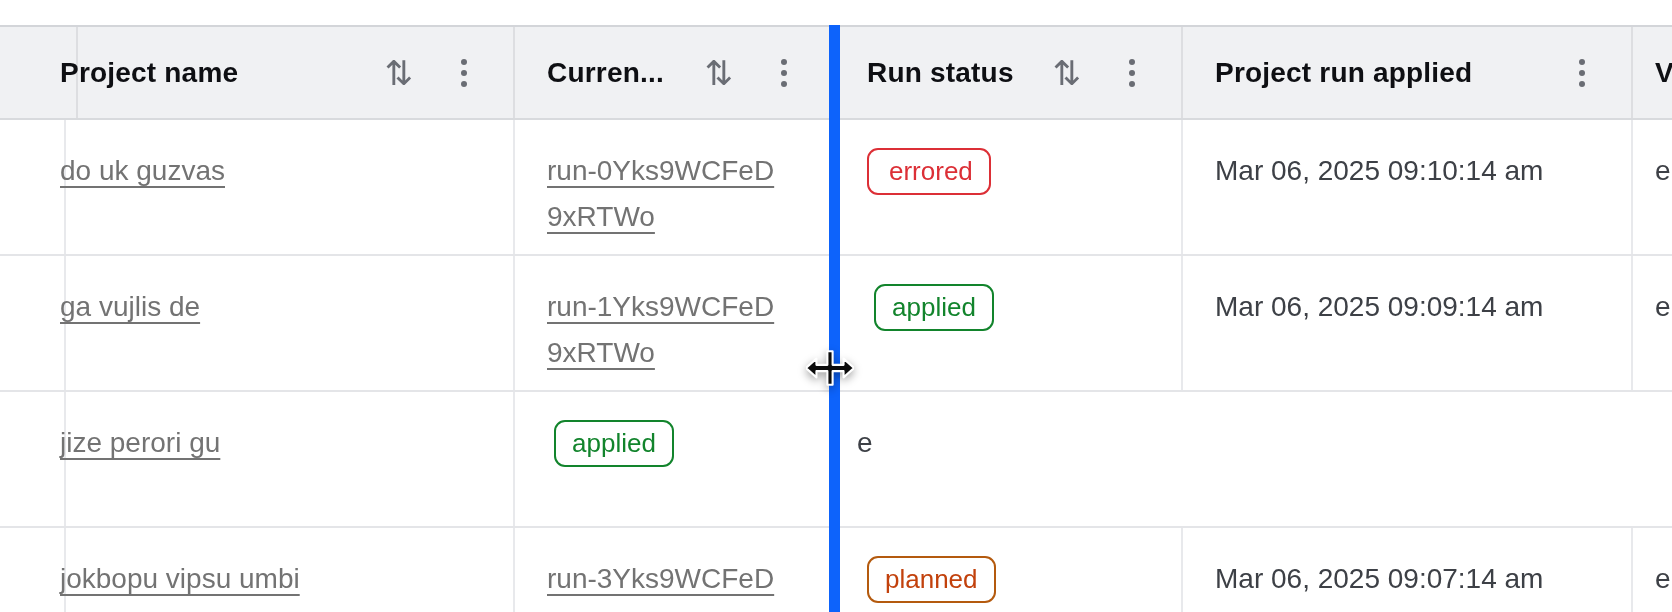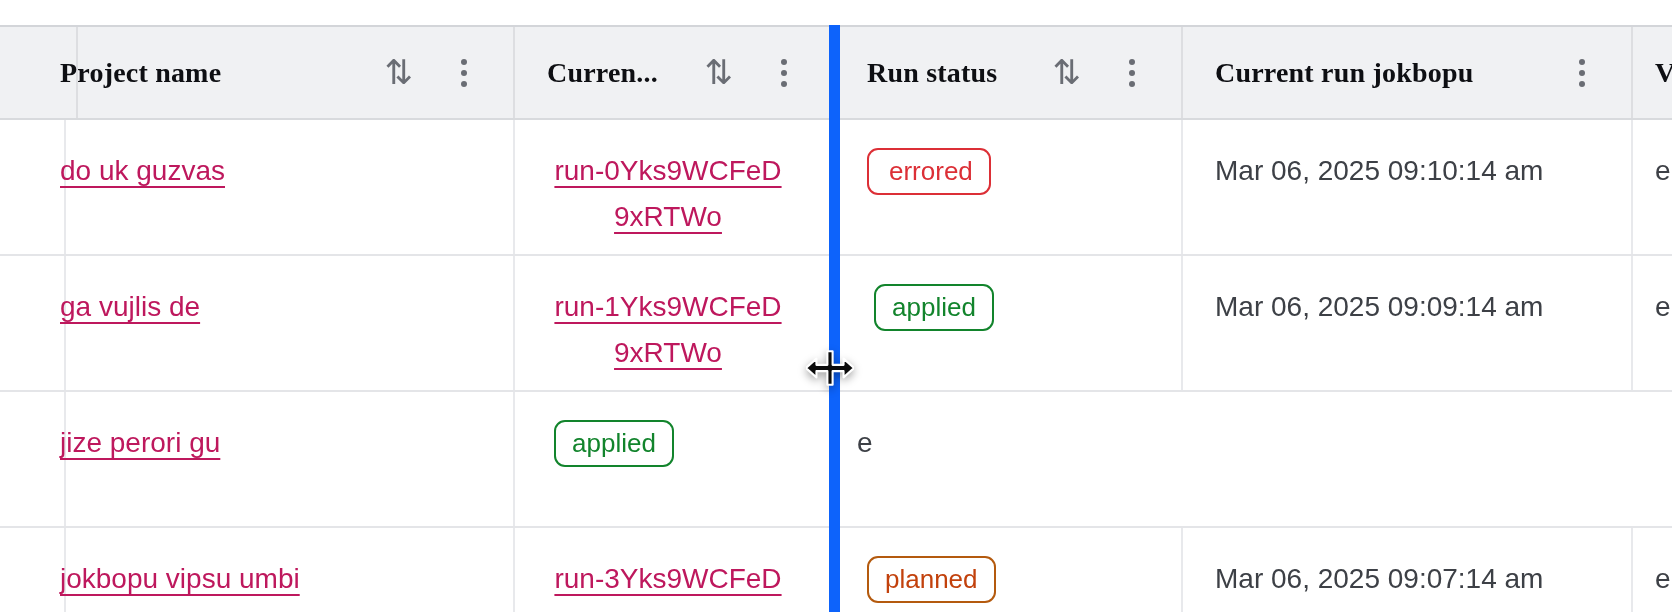--- a/index.html
+++ b/index.html
@@ -27,21 +27,20 @@
     background: #f0f1f3;
     border-bottom: 2px solid #d8dadd;
   }
   .th {
     display: flex;
     align-items: center;
     padding: 0 44px 0 32px;
     border-right: 2px solid #dddee1;
     overflow: hidden;
     white-space: nowrap;
-    font-family: Liberation Serif, serif;
   }
   .th:last-child { border-right: none; padding-left: 22px; }
   .th-label {
     font-size: 28px;
     font-weight: 700;
     letter-spacing: 0.2px;
     color: #0e0f13;
     flex: 0 0 auto;
   }
   .th-grow { flex: 1 1 auto; }
@@ -73,31 +72,30 @@
   }
   .td {
     padding: 28px 32px;
     border-right: 2px solid #e8e9ec;
     font-size: 28px;
     line-height: 46px;
     overflow: hidden;
   }
   .td:last-child { border-right: none; padding-left: 22px; color: #3d4046; }
   .link {
-    color: #be185d;
+    color: #737373;
     text-decoration: underline;
     text-decoration-thickness: 2px;
     text-underline-offset: 6px;
     cursor: pointer;
   }
   .run-link {
     display: inline-block;
     max-width: 242px;
     word-break: break-all;
-    text-align: center;
   }
   .date { color: #3d4046; white-space: nowrap; }
   .badge {
     display: inline-block;
     font-size: 26px;
     line-height: 1;
     padding: 8px 16px 9px 16px;
     border-radius: 11px;
     border: 2px solid;
     background: #ffffff;
@@ -158,21 +156,21 @@
         <span class="th-grow"></span>
         <span class="sort">⇅</span>
         <span class="kebab">
             <i></i>
             <i></i>
             <i></i>
           </span>
       </div>
 
       <div class="th">
-        <span class="th-label">Current run jokbopu</span>
+        <span class="th-label">Project run applied</span>
         <span class="th-grow"></span>
         <span class="kebab">
             <i></i>
             <i></i>
             <i></i>
           </span>
       </div>
 
       <div class="th">
         <span class="th-label">V</span>

